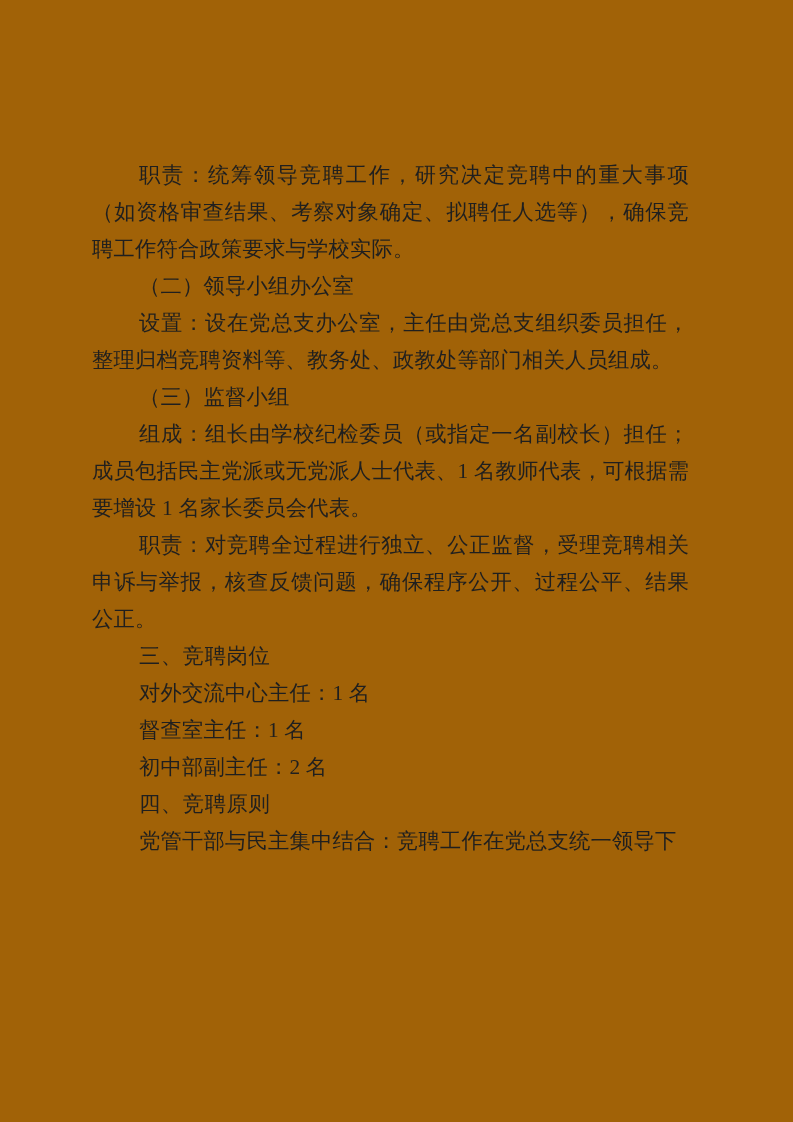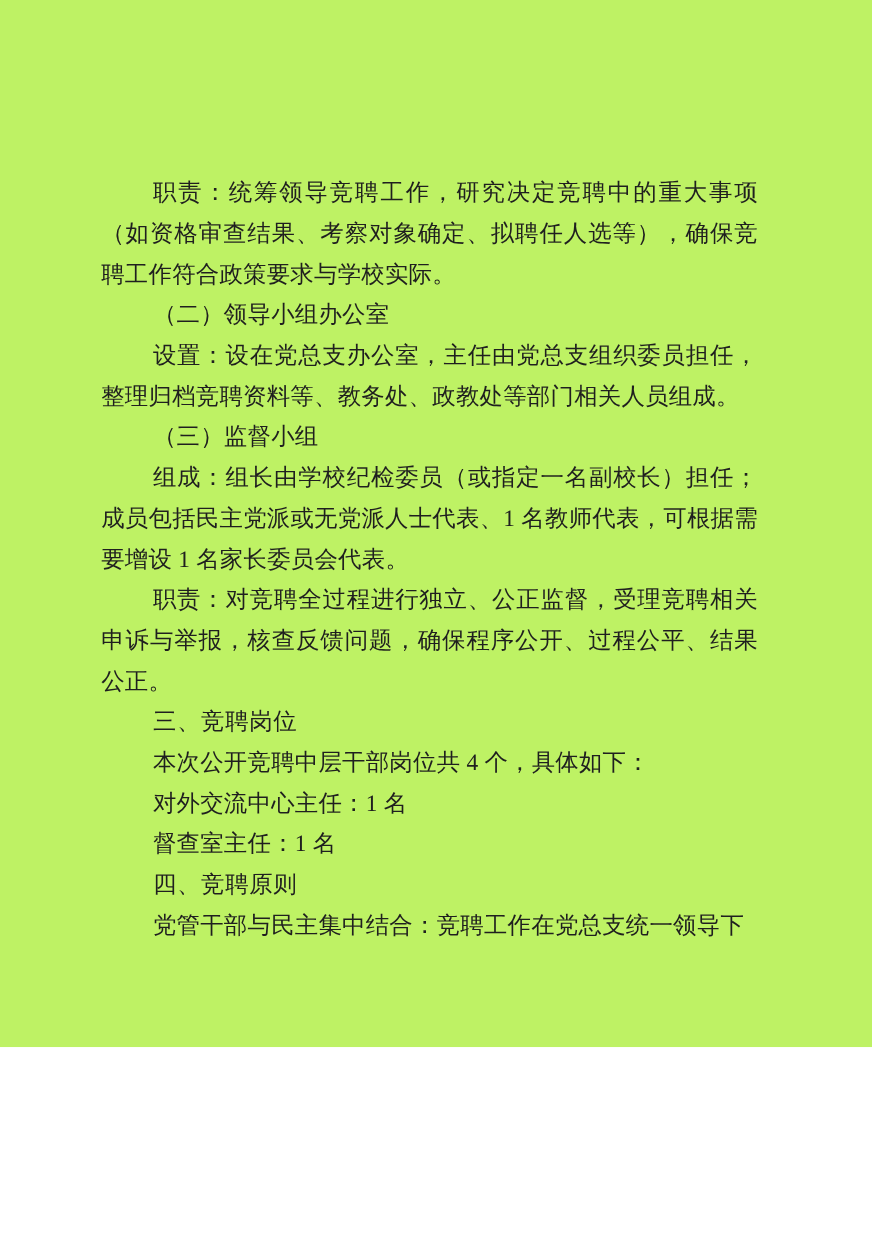--- a/index.html
+++ b/index.html
@@ -3,22 +3,22 @@
 <meta charset="utf-8">
 <style>
   html, body {
     margin: 0;
     padding: 0;
     background: #ffffff;
   }
   .page {
     position: relative;
     width: 793px;
-    height: 952px;
-    background: #bef264;
+    height: 1122px;
+    background: #a16207;
     overflow: hidden;
     font-family: "Liberation Serif", "DejaVu Serif", serif;
   }
   .content {
     position: absolute;
     left: 92px;
     top: 157px;
     width: 597px;
   }
   .para {
@@ -42,19 +42,19 @@
 
 <div class="page">
   <div class="content">
     <p class="para">职责：统筹领导竞聘工作，研究决定竞聘中的重大事项（如资格审查结果、考察对象确定、拟聘任人选等），确保竞聘工作符合政策要求与学校实际。</p>
     <p class="para">（二）领导小组办公室</p>
     <p class="para">设置：设在党总支办公室，主任由党总支组织委员担任，整理归档竞聘资料等、教务处、政教处等部门相关人员组成。</p>
     <p class="para">（三）监督小组</p>
     <p class="para">组成：组长由学校纪检委员（或指定一名副校长）担任；成员包括民主党派或无党派人士代表、1 名教师代表，可根据需要增设 1 名家长委员会代表。</p>
     <p class="para">职责：对竞聘全过程进行独立、公正监督，受理竞聘相关申诉与举报，核查反馈问题，确保程序公开、过程公平、结果公正。</p>
     <p class="para heading">三、竞聘岗位</p>
-    <p class="para">本次公开竞聘中层干部岗位共 4 个，具体如下：</p>
     <p class="para">对外交流中心主任：1 名</p>
     <p class="para">督查室主任：1 名</p>
+    <p class="para">初中部副主任：2 名</p>
     <p class="para heading">四、竞聘原则</p>
     <p class="para">党管干部与民主集中结合：竞聘工作在党总支统一领导下</p>
   </div>
 </div>
 
 </body></html>

